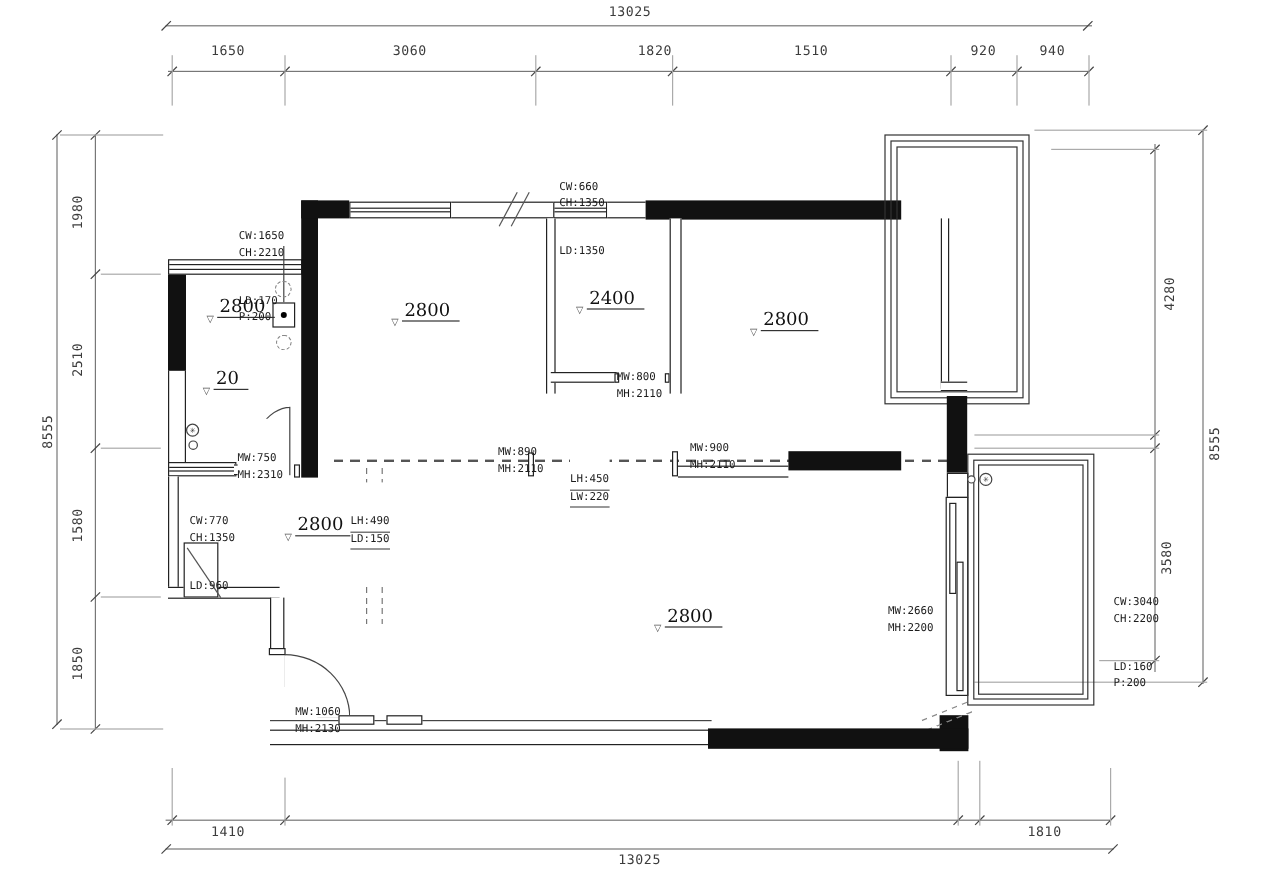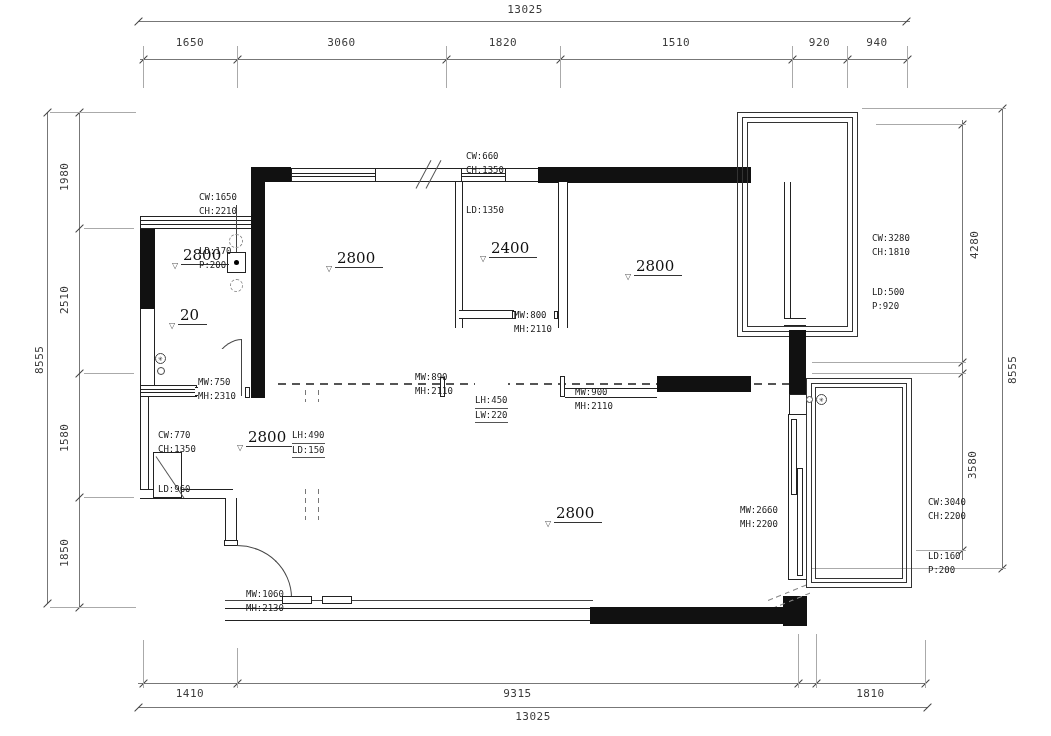--- a/index.html
+++ b/index.html
@@ -43,21 +43,21 @@
 <body>
 
 <div id="plan">
 
   <div class="dimtext" style="left:140px;top:3px;width:770px;">13025</div>
   <div class="dline" style="left:138px;top:21px;width:772px;height:1px;"></div>
   <div class="tick" style="left:133px;top:21px;"></div>
   <div class="tick" style="left:901px;top:21px;"></div>
   <div class="dimtext" style="left:143px;top:36px;width:94px;">1650</div>
   <div class="dimtext" style="left:237px;top:36px;width:209px;">3060</div>
-  <div class="dimtext" style="left:446px;top:36px;width:114px;">1820</div>
+  <div class="dimtext" style="left:446px;top:36px;width:114px;text-align:right;">1820</div>
   <div class="dimtext" style="left:560px;top:36px;width:232px;">1510</div>
   <div class="dimtext" style="left:792px;top:36px;width:55px;">920</div>
   <div class="dimtext" style="left:847px;top:36px;width:60px;">940</div>
   <div class="dline" style="left:140px;top:59px;width:768px;height:1px;"></div>
   <div class="tick" style="left:138px;top:59px;"></div>
   <div class="tick" style="left:232px;top:59px;"></div>
   <div class="tick" style="left:441px;top:59px;"></div>
   <div class="tick" style="left:555px;top:59px;"></div>
   <div class="tick" style="left:787px;top:59px;"></div>
   <div class="tick" style="left:842px;top:59px;"></div>
@@ -65,21 +65,20 @@
   <div class="ext" style="left:143px;top:46px;width:1px;height:42px;"></div>
   <div class="ext" style="left:237px;top:46px;width:1px;height:42px;"></div>
   <div class="ext" style="left:446px;top:46px;width:1px;height:42px;"></div>
   <div class="ext" style="left:560px;top:46px;width:1px;height:42px;"></div>
   <div class="ext" style="left:792px;top:46px;width:1px;height:42px;"></div>
   <div class="ext" style="left:847px;top:46px;width:1px;height:42px;"></div>
   <div class="ext" style="left:907px;top:46px;width:1px;height:42px;"></div>
 
   <div class="dline" style="left:138px;top:683px;width:788px;height:1px;"></div>
   <div class="dimtext" style="left:143px;top:687px;width:94px;">1410</div>
-  <div class="dimtext" style="left:237px;top:687px;width:561px;">9315</div>
   <div class="dimtext" style="left:816px;top:687px;width:109px;">1810</div>
   <div class="tick" style="left:138px;top:683px;"></div>
   <div class="tick" style="left:232px;top:683px;"></div>
   <div class="tick" style="left:793px;top:683px;"></div>
   <div class="tick" style="left:811px;top:683px;"></div>
   <div class="tick" style="left:920px;top:683px;"></div>
   <div class="ext" style="left:143px;top:640px;width:1px;height:48px;"></div>
   <div class="ext" style="left:237px;top:648px;width:1px;height:40px;"></div>
   <div class="ext" style="left:798px;top:634px;width:1px;height:54px;"></div>
   <div class="ext" style="left:816px;top:634px;width:1px;height:54px;"></div>
@@ -225,34 +224,30 @@
   </div>
 
   <div class="ann" style="left:163px;top:164px;margin-left:36px;">
     <div>CW:1650</div><div>CH:2210</div>
     <div>LD:170</div><div>P:200</div>
   </div>
   <div class="ann" style="left:466px;top:123px;">
     <div>CW:660</div><div>CH:1350</div>
     <div>LD:1350</div>
   </div>
-  <div class="ann" style="left:872px;top:205px;">
-    <div>CW:3280</div><div>CH:1810</div>
-    <div>LD:500</div><div>P:920</div>
-  </div>
   <div class="ann" style="left:198px;top:349px;background:#fff;">
     <div>MW:750</div><div>MH:2310</div>
   </div>
   <div class="ann" style="left:514px;top:282px;">
     <div>MW:800</div><div>MH:2110</div>
   </div>
   <div class="ann" style="left:415px;top:344px;">
     <div>MW:890</div><div>MH:2110</div>
   </div>
-  <div class="ann" style="left:575px;top:359px;">
+  <div class="ann" style="left:575px;top:341px;">
     <div>MW:900</div><div>MH:2110</div>
   </div>
   <div class="ann und" style="left:475px;top:367px;background:#fff;">
     <div>LH:450</div><div>LW:220</div>
   </div>
   <div class="ann und" style="left:292px;top:402px;background:#fff;">
     <div>LH:490</div><div>LD:150</div>
   </div>
   <div class="ann" style="left:158px;top:402px;">
     <div>CW:770</div><div>CH:1350</div>

